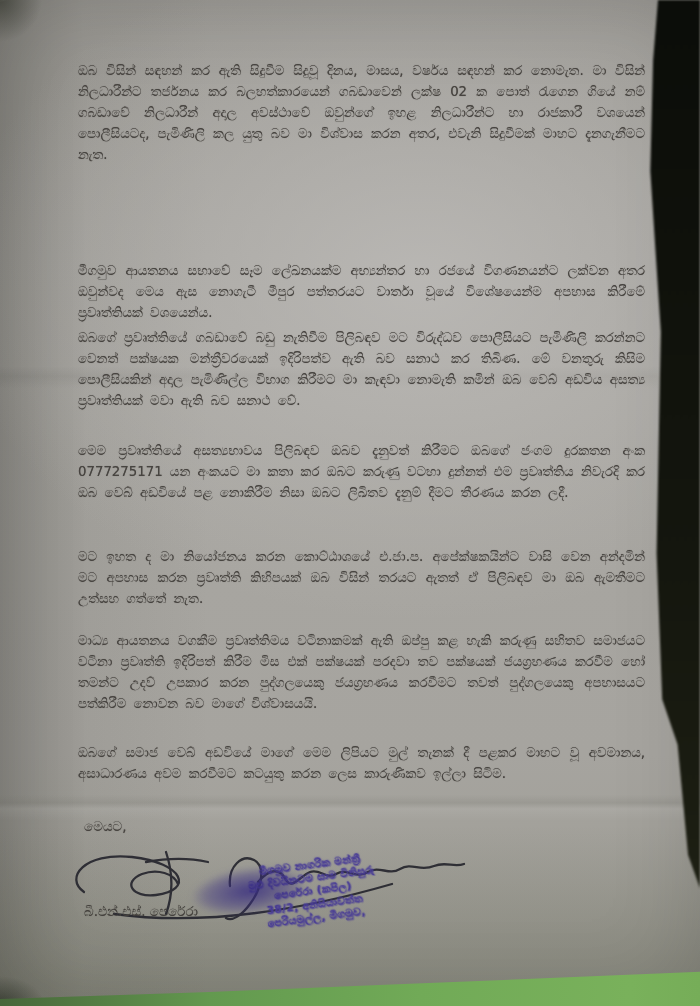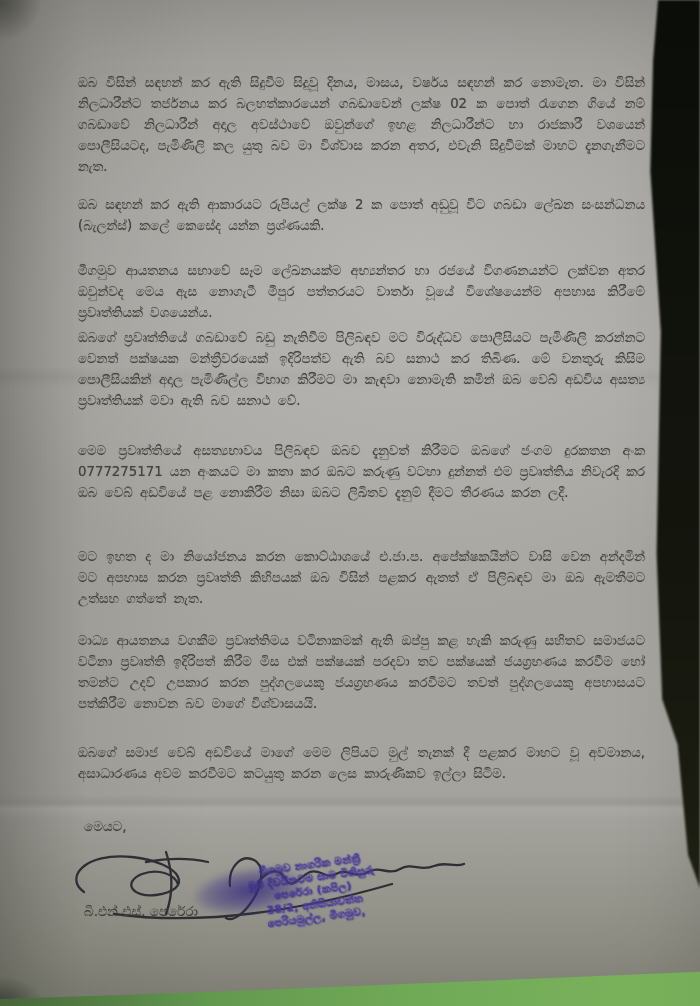--- a/index.html
+++ b/index.html
@@ -83,26 +83,25 @@
 
   <div class="paper"></div>
   <div class="crease-tl"></div>
   <div class="corner-tl"></div>
   <div class="corner-bl"></div>
   <div class="wedge-wrap">
     <div class="wedge"></div>
   </div>
   <div class="table-surface"></div>
 
-  <p class="para" style="top:72px">ඔබ විසින් සඳහන් කර ඇති සිදුවීම සිදුවූ දිනය, මාසය, වර්ෂය සඳහන් කර නොමැත. මා විසින් නිලධාරීන්ට තර්ජනය කර බලහත්කාරයෙන් ගබඩාවෙන් ලක්ෂ 02 ක පොත් රැගෙන ගියේ නම් ගබඩාවේ නිලධාරීන් අදාල අවස්ථාවේ ඔවුන්ගේ ඉහළ නිලධාරීන්ට හා රාජකාරී වශයෙන් පොලීසියටද, පැමිණිලි කල යුතු බව මා විශ්වාස කරන අතර, එවැනි සිදුවීමක් මාහට දැනගැනීමට නැත.</p>
-  <p class="para" style="top:194px">ඔබ සඳහන් කර ඇති ආකාරයට රුපියල් ලක්ෂ 2 ක පොත් අඩුවූ විට ගබඩා ලේඛන සංසන්ධනය (බැලන්ස්) කලේ කෙසේද යන්න ප්‍රශ්ණයකි.</p>
+  <p class="para" style="top:60px">ඔබ විසින් සඳහන් කර ඇති සිදුවීම සිදුවූ දිනය, මාසය, වර්ෂය සඳහන් කර නොමැත. මා විසින් නිලධාරීන්ට තර්ජනය කර බලහත්කාරයෙන් ගබඩාවෙන් ලක්ෂ 02 ක පොත් රැගෙන ගියේ නම් ගබඩාවේ නිලධාරීන් අදාල අවස්ථාවේ ඔවුන්ගේ ඉහළ නිලධාරීන්ට හා රාජකාරී වශයෙන් පොලීසියටද, පැමිණිලි කල යුතු බව මා විශ්වාස කරන අතර, එවැනි සිදුවීමක් මාහට දැනගැනීමට නැත.</p>
   <p class="para" style="top:260px">මීගමුව ආයතනය සභාවේ සෑම ලේඛනයක්ම අභ්‍යන්තර හා රජයේ විගණනයන්ට ලක්වන අතර ඔවුන්වද මෙය ඇස නොගැටී මීපුර පත්තරයට වාර්තා වූයේ විශේෂයෙන්ම අපහාස කිරීමේ ප්‍රවෘත්තියක් වශයෙන්ය.</p>
   <p class="para" style="top:327px">ඔබගේ ප්‍රවෘත්තියේ ගබඩාවේ බඩු නැතිවීම පිලිබඳව මට විරුද්ධව පොලීසියට පැමිණිලි කරන්නට වෙනත් පක්ෂයක මන්ත්‍රීවරයෙක් ඉදිරිපත්ව ඇති බව සනාථ කර තිබිණ. මේ වනතුරු කිසිම පොලීසියකින් අදාල පැමිණිල්ල විභාග කිරීමට මා කැඳවා නොමැති කමින් ඔබ වෙබ් අඩවිය අසත්‍ය ප්‍රවෘත්තියක් මවා ඇති බව සනාථ වේ.</p>
   <p class="para" style="top:440px">මෙම ප්‍රවෘත්තියේ අසත්‍යභාවය පිලිබඳව ඔබව දැනුවත් කිරීමට ඔබගේ ජංගම දුරකතන අංක 0777275171 යන අංකයට මා කතා කර ඔබට කරුණු වටහා දුන්නත් එම ප්‍රවෘත්තිය නිවැරදි කර ඔබ වෙබ් අඩවියේ පළ නොකිරීම නිසා ඔබට ලිඛිතව දැනුම් දීමට තීරණය කරන ලදී.</p>
-  <p class="para" style="top:546px">මට ඉහත ද මා නියෝජනය කරන කොට්ඨාශයේ එ.ජා.ප. අපේක්ෂකයින්ට වාසි වෙන අන්දමින් මට අපහාස කරන ප්‍රවෘත්ති කිහිපයක් ඔබ විසින් පළකර ඇතත් ඒ පිලිබඳව මා ඔබ ඇමතීමට උත්සහ ගත්තේ නැත.</p>
+  <p class="para" style="top:546px">මට ඉහත ද මා නියෝජනය කරන කොට්ඨාශයේ එ.ජා.ප. අපේක්ෂකයින්ට වාසි වෙන අන්දමින් මට අපහාස කරන ප්‍රවෘත්ති කිහිපයක් ඔබ විසින් තරයට ඇතත් ඒ පිලිබඳව මා ඔබ ඇමතීමට උත්සහ ගත්තේ නැත.</p>
   <p class="para" style="top:742px">ඔබගේ සමාජ වෙබ් අඩවියේ මාගේ මෙම ලිපියට මුල් තැනක් දී පළකර මාහට වූ අවමානය, අසාධාරණය අවම කරවීමට කටයුතු කරන ලෙස කාරුණිකව ඉල්ලා සිටිම.</p>
   <p class="para" style="top:630px">මාධ්‍ය ආයතනය වගකීම ප්‍රවෘත්තිමය වටිනාකමක් ඇති ඔප්පු කළ හැකි කරුණු සහිතව සමාජයට වටිනා ප්‍රවෘත්ති ඉදිරිපත් කිරීම මිස එක් පක්ෂයක් පරදවා තව පක්ෂයක් ජයග්‍රහණය කරවීම හෝ තමන්ට උදව් උපකාර කරන පුද්ගලයෙකු ජයග්‍රහණය කරවීමට තවත් පුද්ගලයෙකු අපහාසයට පත්කිරීම නොවන බව මාගේ විශ්වාසයයි.</p>
 
   <p class="closing">මෙයට,</p>
 
   <svg class="signature-svg" width="470" height="85" viewBox="0 0 470 85">
     <g fill="none" stroke="#26262e" stroke-width="2.3" stroke-linecap="round" opacity="0.92">
       <path d="M22,52 C2,38 22,12 70,17 C122,23 132,50 94,55 C70,58 60,42 80,34 C96,28 112,34 116,44"></path>
       <path d="M104,12 C110,30 112,52 104,74"></path>
       <path d="M84,22 C106,18 128,18 146,22"></path>

